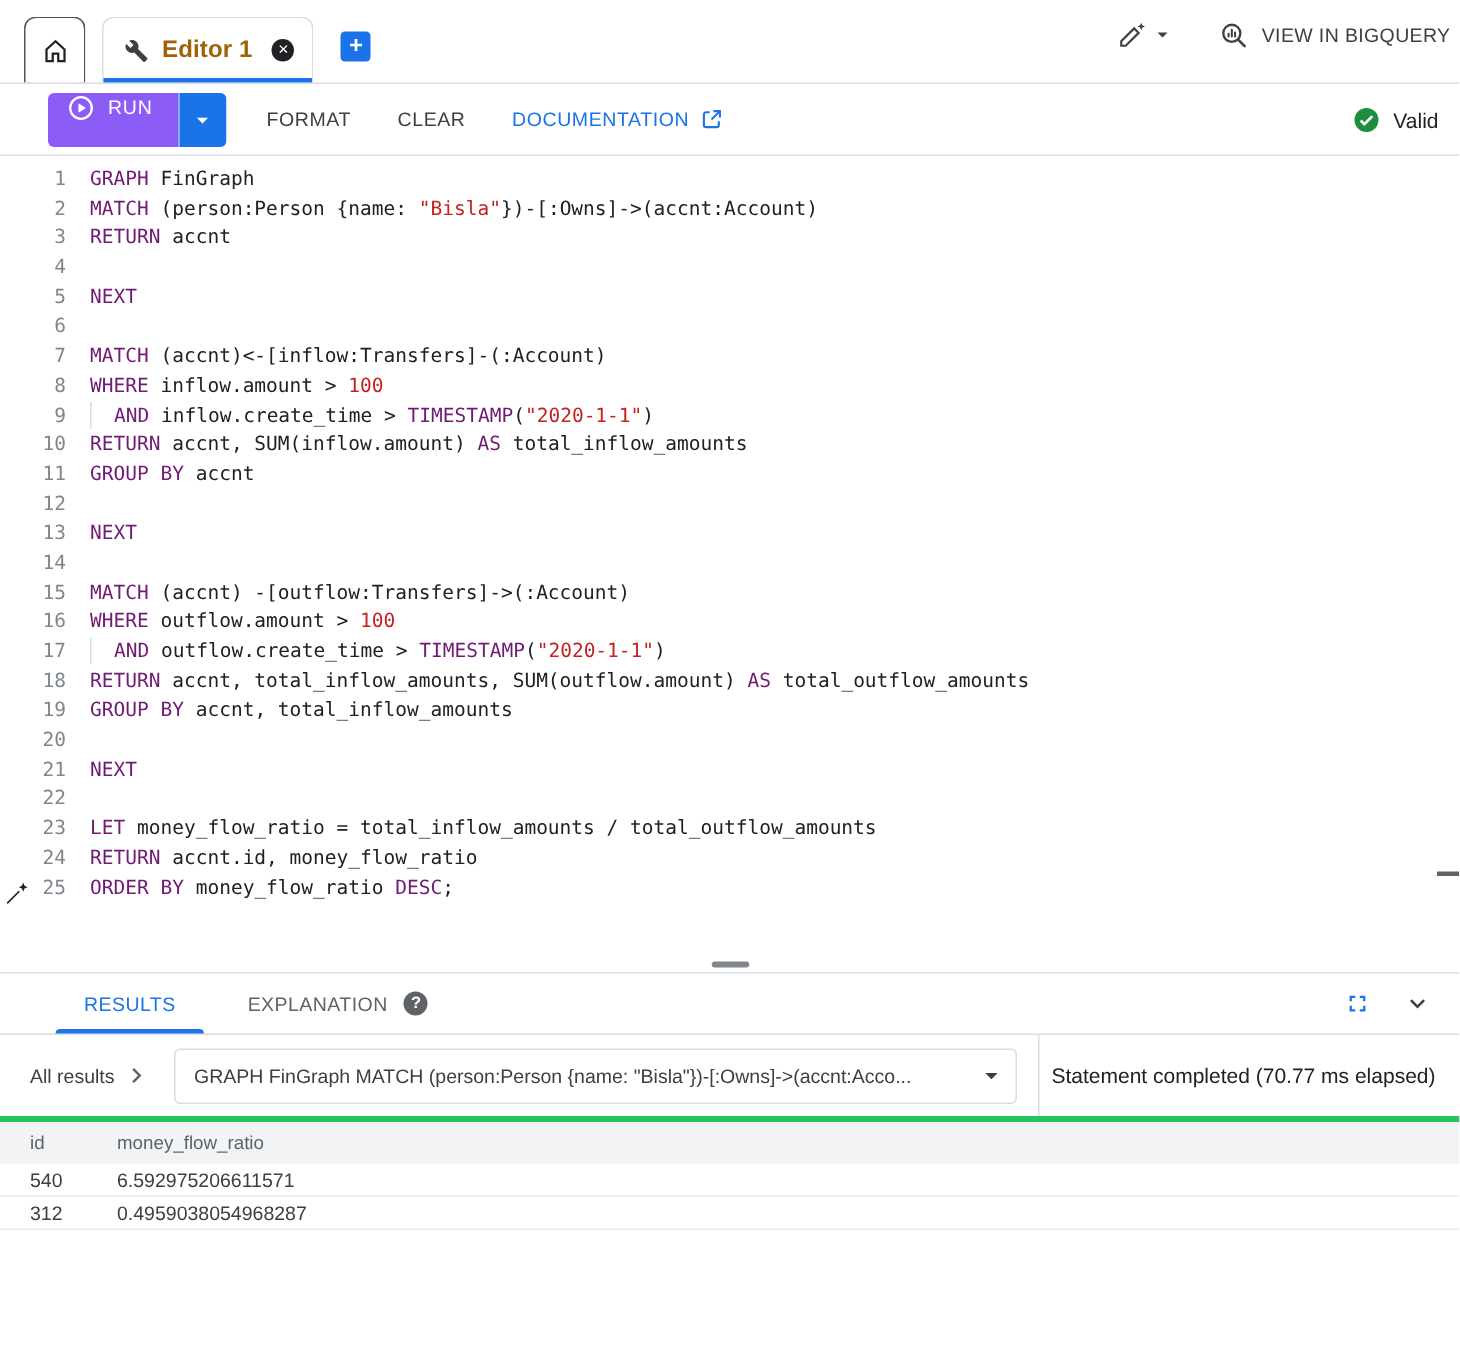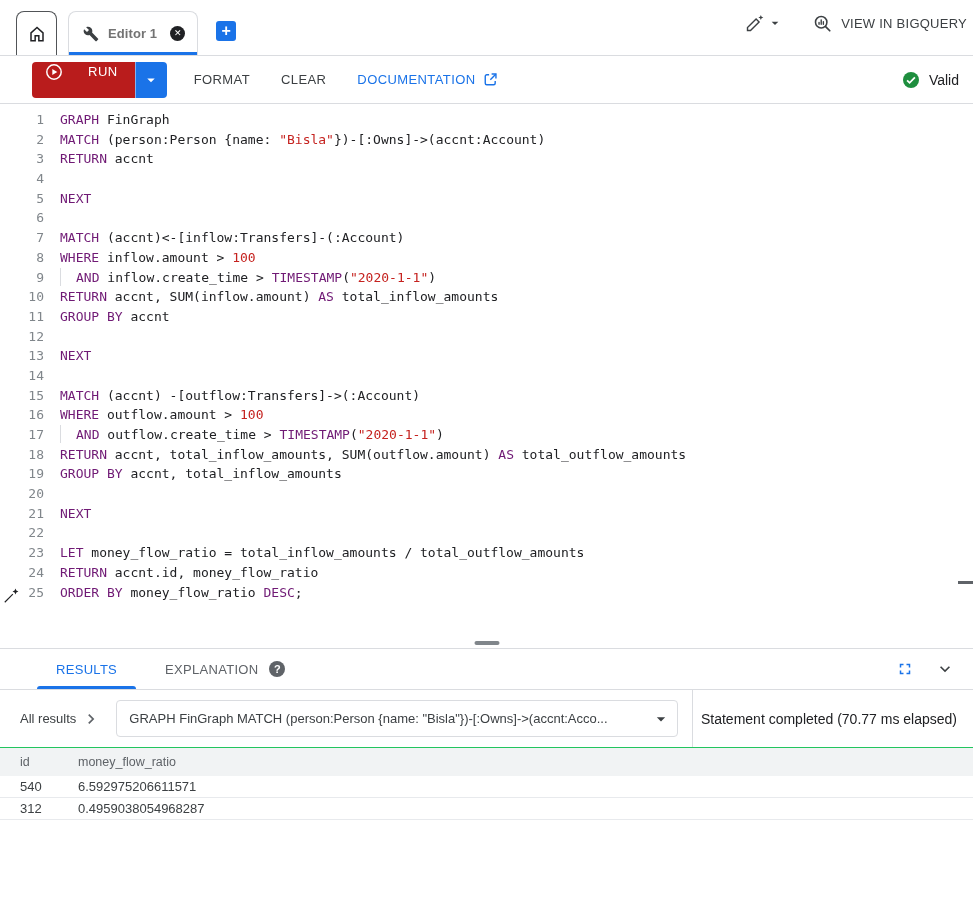--- a/index.html
+++ b/index.html
@@ -5,32 +5,32 @@
   * { box-sizing: border-box; margin: 0; padding: 0; }
   html,body { width: 973px; height: 902px; }
   body { font-family: "Liberation Sans", sans-serif; background: #fff; color: #202124; overflow: hidden; }
   .app { width: 973px; height: 902px; display: flex; flex-direction: column; position: relative; background: #fff; }
 
   
   .tabbar { height: 56px; flex: none; display: flex; align-items: flex-end; border-bottom: 1px solid #dadce0; position: relative; padding-left: 16px; background: #fff; }
   .home-tab { width: 41px; height: 44px; border: 1px solid #515457; border-bottom: none; border-radius: 8px 8px 0 0; display: flex; align-items: center; justify-content: center; cursor: pointer; }
   .editor-tab { margin-left: 11px; height: 44px; padding: 0 12px 0 14px; display: flex; align-items: center; gap: 9px; border: 1px solid #dadce0; border-bottom: none; border-radius: 8px 8px 0 0; position: relative; background: #fff; cursor: pointer; }
   .editor-tab::after { content: ""; position: absolute; left: 0; right: 0; bottom: 0; height: 3px; background: #1a73e8; }
-  .tab-label { font-size: 13px; font-weight: 700; color: #737373; letter-spacing: .1px; }
+  .tab-label { font-size: 16px; font-weight: 700; color: #a16207; letter-spacing: .1px; }
   .close-disc { width: 15px; height: 15px; border-radius: 50%; background: #202124; color: #fff; font-size: 9px; line-height: 1; display: flex; align-items: center; justify-content: center; margin-left: 4px; }
   .add-tab { align-self: flex-start; margin: 21px 0 0 18px; width: 20px; height: 20px; background: #1a73e8; color: #fff; border-radius: 3px; font-size: 16px; font-weight: 700; line-height: 1; display: flex; align-items: center; justify-content: center; cursor: pointer; }
   .tabbar-right { position: absolute; right: 6px; top: 13px; display: flex; align-items: center; gap: 30px; }
   .magic-btn { display: flex; align-items: center; gap: 2px; cursor: pointer; }
   .view-bq { display: flex; align-items: center; gap: 9px; cursor: pointer; }
   .view-bq-label { font-size: 13px; font-weight: 500; letter-spacing: .25px; color: #3c4043; }
 
   
   .toolbar { height: 48px; flex: none; display: flex; align-items: center; border-bottom: 1px solid #dadce0; padding-left: 32px; background: #fff; }
   .run-split { display: flex; height: 36px; border-radius: 4px; overflow: hidden; flex: none; }
-  .run-main { background: #b91c1c; color: #fff; display: flex; align-items: center; gap: 25px; padding: 0 17px 16px 13px; font-size: 13px; font-weight: 500; letter-spacing: .5px; cursor: pointer; }
+  .run-main { background: #8b5cf6; color: #fff; display: flex; align-items: center; gap: 9px; padding: 0 17px 16px 13px; font-size: 13px; font-weight: 500; letter-spacing: .5px; cursor: pointer; }
   .run-caret { background: #1a73e8; width: 32px; display: flex; align-items: center; justify-content: center; border-left: 1px solid rgba(255,255,255,.45); cursor: pointer; }
   .text-btn { font-size: 13px; font-weight: 400; letter-spacing: .4px; color: #3c4043; cursor: pointer; background: none; border: none; font-family: "Liberation Sans", sans-serif; }
   .btn-format { margin-left: 27px; }
   .btn-clear { margin-left: 31px; }
   .btn-doc { margin-left: 31px; color: #1a73e8; display: flex; align-items: center; gap: 8px; }
   .valid-box { margin-left: auto; margin-right: 14px; display: flex; align-items: center; gap: 9px; }
   .valid-label { font-size: 14px; color: #202124; }
 
   
   .editor { height: 544px; flex: none; position: relative; background: #fff; padding-top: 6px; overflow: hidden; }
@@ -48,21 +48,21 @@
   .results-tabs { height: 42px; flex: none; display: flex; align-items: stretch; border-top: 1px solid #dadce0; border-bottom: 1px solid #dadce0; padding-left: 37px; position: relative; background: #fff; }
   .drag-handle { position: absolute; left: 50%; top: -8px; transform: translateX(-50%); width: 25px; height: 4px; border-radius: 2px; background: #80868b; cursor: row-resize; }
   .rtab { display: flex; align-items: center; gap: 11px; padding: 0 19px; font-size: 13px; font-weight: 500; letter-spacing: .3px; color: #5f6368; position: relative; cursor: pointer; }
   .rtab.active { color: #1a73e8; }
   .rtab.active::after { content: ""; position: absolute; bottom: 0; left: 0; right: 0; height: 3px; background: #1a73e8; border-radius: 3px 3px 0 0; }
   .rtab + .rtab { margin-left: 10px; }
   .help-circle { width: 16px; height: 16px; border-radius: 50%; background: #5f6368; color: #fff; font-size: 11px; font-weight: 700; display: flex; align-items: center; justify-content: center; cursor: pointer; }
   .panel-actions { margin-left: auto; display: flex; align-items: center; gap: 21px; padding-right: 18px; }
   .icon-btn { display: flex; align-items: center; justify-content: center; cursor: pointer; background: none; border: none; }
 
-  .results-controls { height: 58px; flex: none; display: flex; align-items: center; border-bottom: 1px solid #22c55e; background: #fff; }
+  .results-controls { height: 58px; flex: none; display: flex; align-items: center; border-bottom: 4px solid #22c55e; background: #fff; }
   .all-results { padding-left: 20px; display: flex; align-items: center; gap: 5px; cursor: pointer; }
   .all-results-label { font-size: 13px; color: #3c4043; }
   .stmt-select { margin-left: 15px; width: 562px; height: 37px; flex: none; border: 1px solid #dadce0; border-radius: 4px; display: flex; align-items: center; padding: 0 6px 0 12px; cursor: pointer; background: #fff; }
   .stmt-text { flex: 1; font-size: 13px; color: #3c4043; white-space: nowrap; overflow: hidden; }
   .status-box { flex: 1; height: 100%; border-left: 1px solid #dadce0; margin-left: 14px; display: flex; align-items: center; justify-content: flex-end; padding-right: 16px; }
   .status-label { font-size: 14px; color: #202124; }
 
   .tbl-header { height: 28px; flex: none; background: #f1f3f4; display: grid; grid-template-columns: 58px 1fr; padding-left: 20px; align-items: center; font-size: 12.5px; color: #5f6368; }
   .tr { height: 22px; display: grid; grid-template-columns: 58px 1fr; padding-left: 20px; align-items: center; border-bottom: 1px solid #e8eaed; font-size: 13px; color: #3c4043; cursor: default; }
   .tbl-filler { flex: 1; background: #fff; }

